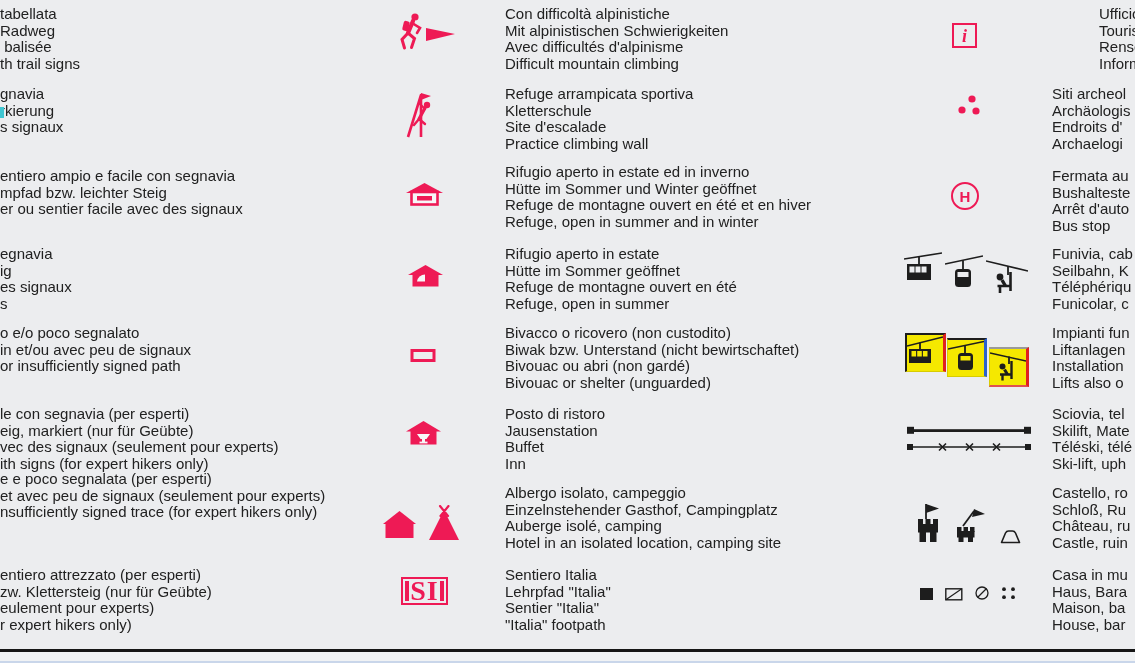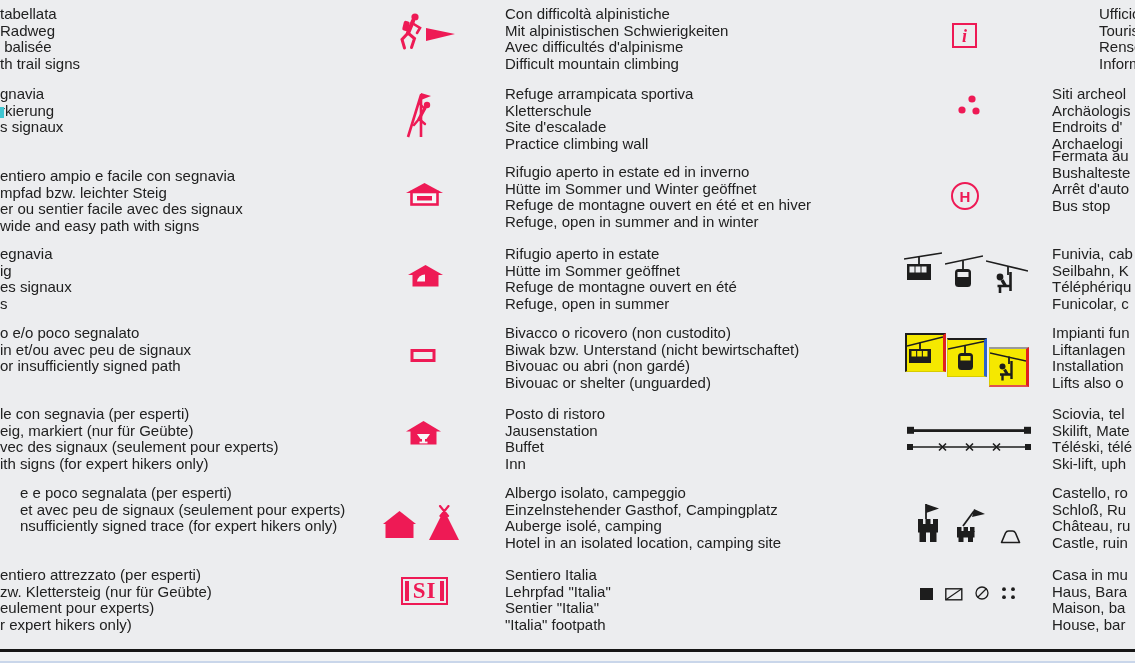--- a/index.html
+++ b/index.html
@@ -18,21 +18,21 @@
   .pink-stroke{stroke:#ee1a55;fill:none;}
   .ink{fill:#1d1d1d;}
   .ink-stroke{stroke:#1d1d1d;fill:none;}
   .ysq{position:absolute;width:36px;height:36px;background:#f5e800;}
   .ysq1{border-top:2px solid #1d1d1d;border-left:2px solid #1d1d1d;border-right:3px solid #e02020;border-bottom:1px solid #d8cc00;}
   .ysq2{border-top:2px solid #1d1d1d;border-left:1px solid #d8cc00;border-right:3px solid #2c62cc;border-bottom:1px solid #d8cc00;}
   .ysq3{border-top:2px solid #9a9a9a;border-left:1px solid #d8cc00;border-right:3px solid #e02020;border-bottom:2px solid #e05050;}
   .si-box{position:absolute;left:401px;top:577px;width:47px;height:28px;border:2px solid #ee1a55;box-sizing:border-box;display:flex;align-items:center;justify-content:center;}
   .si-box:before,.si-box:after{content:"";position:absolute;top:2px;bottom:2px;width:4px;background:#ee1a55;}
   .si-box:before{left:2px;} .si-box:after{right:2px;}
-  .si-text{font-family:"Liberation Serif",serif;font-weight:bold;font-size:23px;color:#ee1a55;letter-spacing:1px;}
+  .si-text{font-family:"Liberation Serif",serif;font-weight:bold;font-size:28px;color:#ee1a55;letter-spacing:1px;}
   .info-box{position:absolute;left:952px;top:23px;width:25px;height:25px;border:2px solid #ee1a55;box-sizing:border-box;display:flex;align-items:center;justify-content:center;}
   .info-text{font-family:"Liberation Serif",serif;font-style:italic;font-weight:bold;font-size:18px;color:#ee1a55;line-height:1;}
   .bus-circle{position:absolute;left:951px;top:182px;width:28px;height:28px;border:2.6px solid #ee1a55;border-radius:50%;box-sizing:border-box;display:flex;align-items:center;justify-content:center;}
   .bus-text{font-weight:bold;font-size:15px;color:#ee1a55;line-height:1;}
   .bottom-rule{position:absolute;left:0;top:649px;width:1135px;height:3px;background:#161616;}
   .bottom-strip{position:absolute;left:0;top:652px;width:1135px;height:11px;background:#f0f2f4;border-bottom:2px solid #c9d6ea;box-sizing:border-box;}
   .cyan-sliver{position:absolute;left:0;top:107px;width:4px;height:11px;background:#3fc6d2;}
 </style>
 </head>
 <body>
@@ -48,40 +48,39 @@
       </div>
       <div class="block" style="top: 86px;">
         <span class="line">gnavia</span>
         <span class="line">rkierung</span>
         <span class="line">s signaux</span>
       </div>
       <div class="block" style="top: 168px;">
         <span class="line">entiero ampio e facile con segnavia</span>
         <span class="line">mpfad bzw. leichter Steig</span>
         <span class="line">er ou sentier facile avec des signaux</span>
-        <span class="line">wide and easy path with signs</span>
       </div>
       <div class="block" style="top: 246px;">
         <span class="line">egnavia</span>
         <span class="line">ig</span>
         <span class="line">es signaux</span>
         <span class="line">s</span>
       </div>
       <div class="block" style="top: 325px;">
         <span class="line">o e/o poco segnalato</span>
         <span class="line">in et/ou avec peu de signaux</span>
         <span class="line">or insufficiently signed path</span>
       </div>
       <div class="block" style="top: 406px;">
         <span class="line">le con segnavia (per esperti)</span>
         <span class="line">eig, markiert (nur für Geübte)</span>
         <span class="line">vec des signaux (seulement pour experts)</span>
         <span class="line">ith signs (for expert hikers only)</span>
       </div>
-      <div class="block" style="top: 485px; padding-left: 20px;">
+      <div class="block" style="top: 471px;">
         <span class="line">e e poco segnalata (per esperti)</span>
         <span class="line">et avec peu de signaux (seulement pour experts)</span>
         <span class="line">nsufficiently signed trace (for expert hikers only)</span>
       </div>
       <div class="block" style="top: 567px;">
         <span class="line">entiero attrezzato (per esperti)</span>
         <span class="line">zw. Klettersteig (nur für Geübte)</span>
         <span class="line">eulement pour experts)</span>
         <span class="line">r expert hikers only)</span>
       </div>
@@ -142,21 +141,21 @@
         <span class="line">Tourismusb</span>
         <span class="line">Renseignem</span>
         <span class="line">Information</span>
       </div>
       <div class="block" style="top: 86px;">
         <span class="line">Siti archeol</span>
         <span class="line">Archäologis</span>
         <span class="line">Endroits d'</span>
         <span class="line">Archaelogi</span>
       </div>
-      <div class="block" style="top: 148px;">
+      <div class="block" style="top: 168px;">
         <span class="line">Fermata au</span>
         <span class="line">Bushalteste</span>
         <span class="line">Arrêt d'auto</span>
         <span class="line">Bus stop</span>
       </div>
       <div class="block" style="top: 246px;">
         <span class="line">Funivia, cab</span>
         <span class="line">Seilbahn, K</span>
         <span class="line">Téléphériqu</span>
         <span class="line">Funicolar, c</span>

